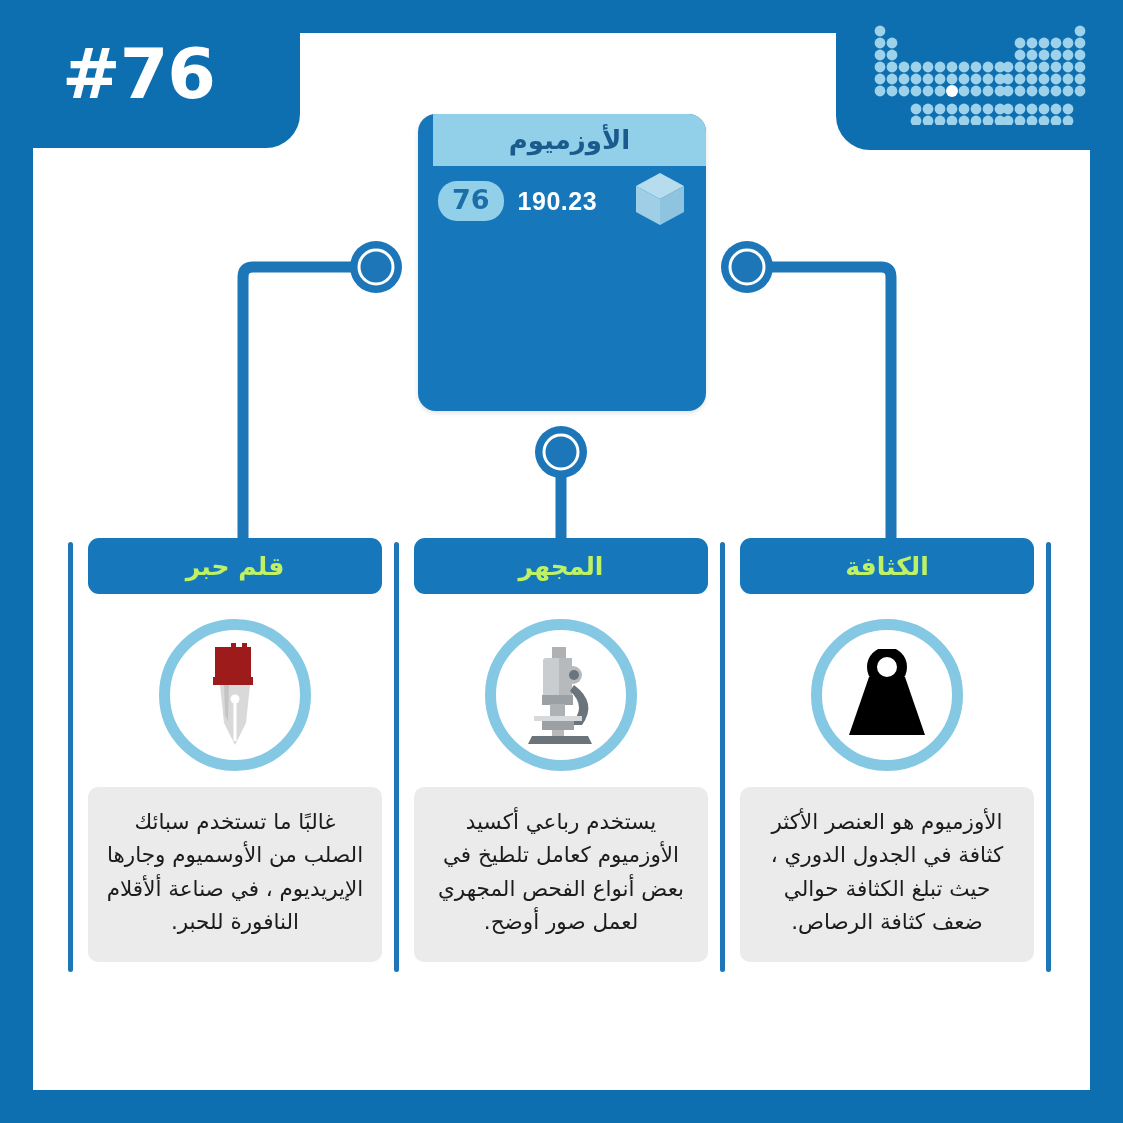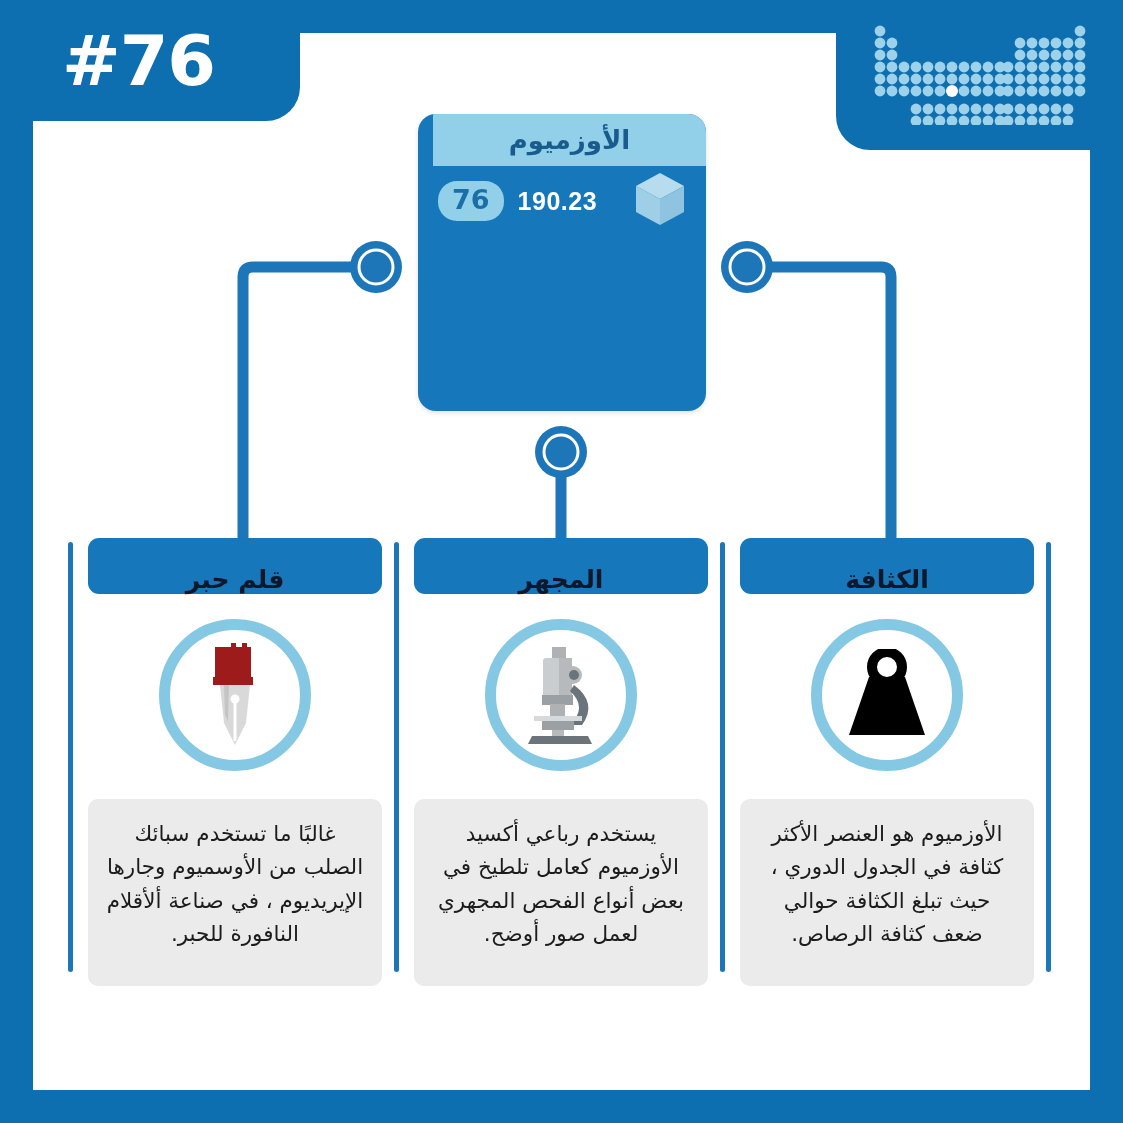--- a/index.html
+++ b/index.html
@@ -29,21 +29,21 @@
     height: 1057px;
     background: #ffffff;
   }
 
   
   .header-badge {
     position: absolute;
     left: 0px;
     top: 0px;
     width: 300px;
-    height: 121px;
+    height: 148px;
     background: #0d6fb0;
     border-bottom-right-radius: 34px;
     z-index: 6;
     display: flex;
     align-items: center;
     justify-content: flex-start;
   }
   .header-badge-text {
     color: #ffffff;
     font-size: 70px;
@@ -152,25 +152,25 @@
   }
   .column { position: absolute; top: 538px; width: 294px; }
   .col-left   { left: 88px; }
   .col-center { left: 414px; }
   .col-right  { left: 740px; }
 
   .section-header {
     height: 56px;
     background: #1678bb;
     border-radius: 11px;
-    color: #0f172a;
+    color: #bef264;
     font-size: 25px;
     font-weight: bold;
     display: flex;
-    align-items: flex-end;
+    align-items: center;
     justify-content: center;
     direction: rtl;
     font-family: "DejaVu Sans", sans-serif;
   }
 
   .icon-circle-wrap {
     display: flex;
     justify-content: center;
     margin-top: 25px;
   }
@@ -179,24 +179,24 @@
     height: 152px;
     border-radius: 50%;
     border: 11px solid #85c8e4;
     background: #ffffff;
     display: flex;
     align-items: center;
     justify-content: center;
   }
 
   .section-text {
-    margin-top: 28px;
+    margin-top: 16px;
     background: #ebebeb;
     border-radius: 10px;
-    padding: 18px 18px 36px;
+    padding: 18px 18px 24px;
     color: #1c1c1c;
     font-size: 21.5px;
     line-height: 1.55;
     text-align: center;
     direction: rtl;
     min-height: 172px;
     font-family: "DejaVu Sans", sans-serif;
   }
 </style>
 </head>

